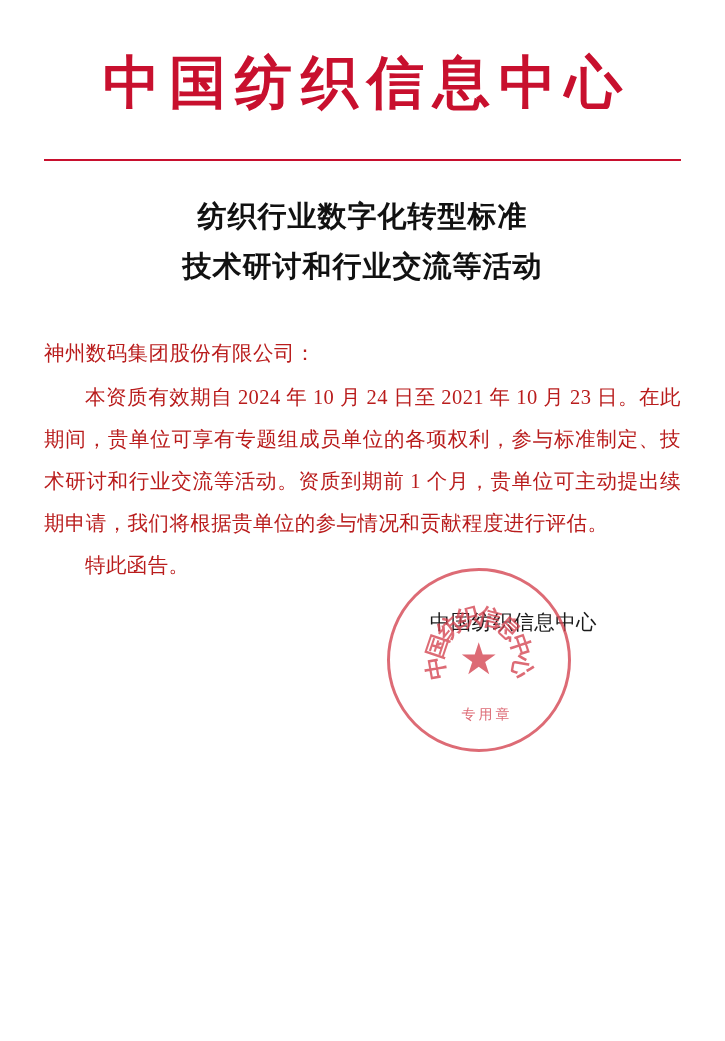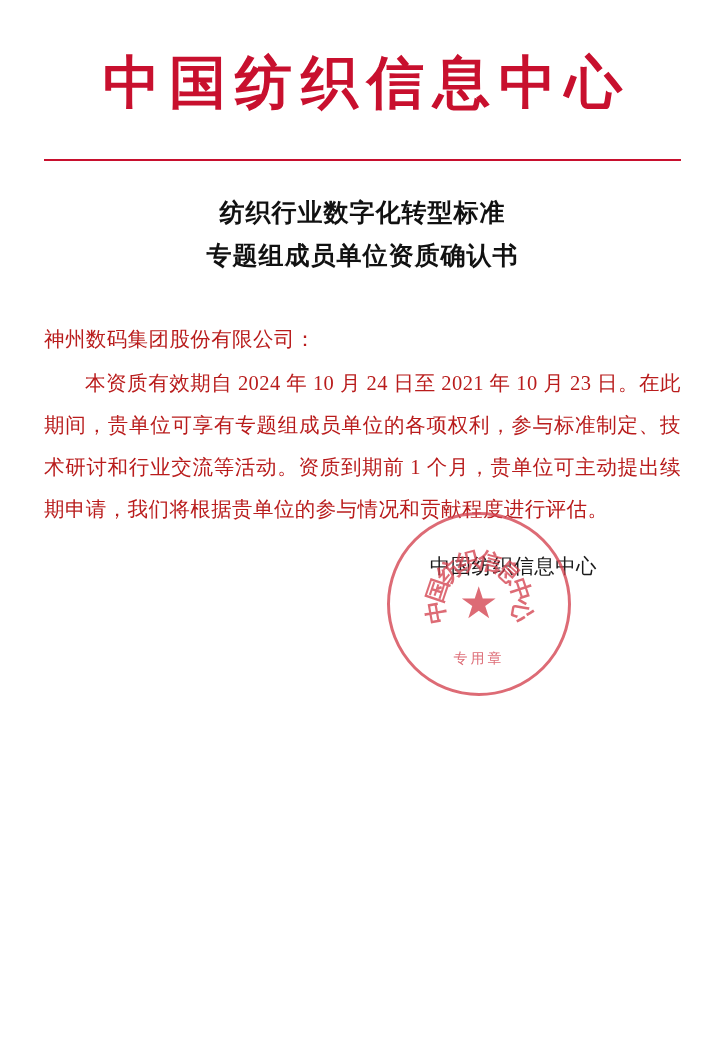--- a/index.html
+++ b/index.html
@@ -35,21 +35,21 @@
     white-space: nowrap;
   }
   .rule {
     margin-top: 44px;
     border-top: 2px solid #c8102e;
     height: 0;
   }
   .doc-title {
     text-align: center;
     font-weight: bold;
-    font-size: 25px;
+    font-size: 29px;
     line-height: 1.75;
     letter-spacing: 1px;
     margin-top: 30px;
     color: #111;
   }
   .doc-title div {
     white-space: nowrap;
   }
   .body-text {
     margin-top: 40px;
@@ -112,45 +112,46 @@
     font-size: 23px;
     color: #d4424f;
     font-weight: bold;
     font-family: "Liberation Serif", "DejaVu Serif", serif;
     transform-origin: 0 0;
     white-space: nowrap;
   }
   .seal .seal-bottom {
     position: absolute;
     bottom: 20px;
-    left: 0;
+    left: 8px;
     width: 178px;
     text-align: center;
     font-size: 14px;
     color: #d4424f;
     letter-spacing: 3px;
   }
 </style>
 </head>
 <body>
 
 <div class="page">
 
   <div class="letterhead">中国纺织信息中心</div>
 
   <div class="rule"></div>
 
   <div class="doc-title">
     <div>纺织行业数字化转型标准</div>
-    <div>专题组成员单位资质确认书</div>
+    <div>技术研讨和行业交流等活动</div>
   </div>
 
   <div class="body-text">
     <p class="recipient">神州数码集团股份有限公司：</p>
     <p class="para">本资质有效期自 2024 年 10 月 24 日至 2021 年 10 月 23 日。在此期间，贵单位可享有专题组成员单位的各项权利，参与标准制定、技术研讨和行业交流等活动。资质到期前 1 个月，贵单位可主动提出续期申请，我们将根据贵单位的参与情况和贡献程度进行评估。</p>
+    <p class="para">特此函告。</p>
   </div>
 
   <div class="signature">
     <div class="seal">
       <div class="seal-top">
           <span class="seal-char" style="transform: rotate(-100deg) translate(-50%, -66px);">中</span>
           <span class="seal-char" style="transform: rotate(-71.4286deg) translate(-50%, -66px);">国</span>
           <span class="seal-char" style="transform: rotate(-42.8571deg) translate(-50%, -66px);">纺</span>
           <span class="seal-char" style="transform: rotate(-14.2857deg) translate(-50%, -66px);">织</span>
           <span class="seal-char" style="transform: rotate(14.2857deg) translate(-50%, -66px);">信</span>

